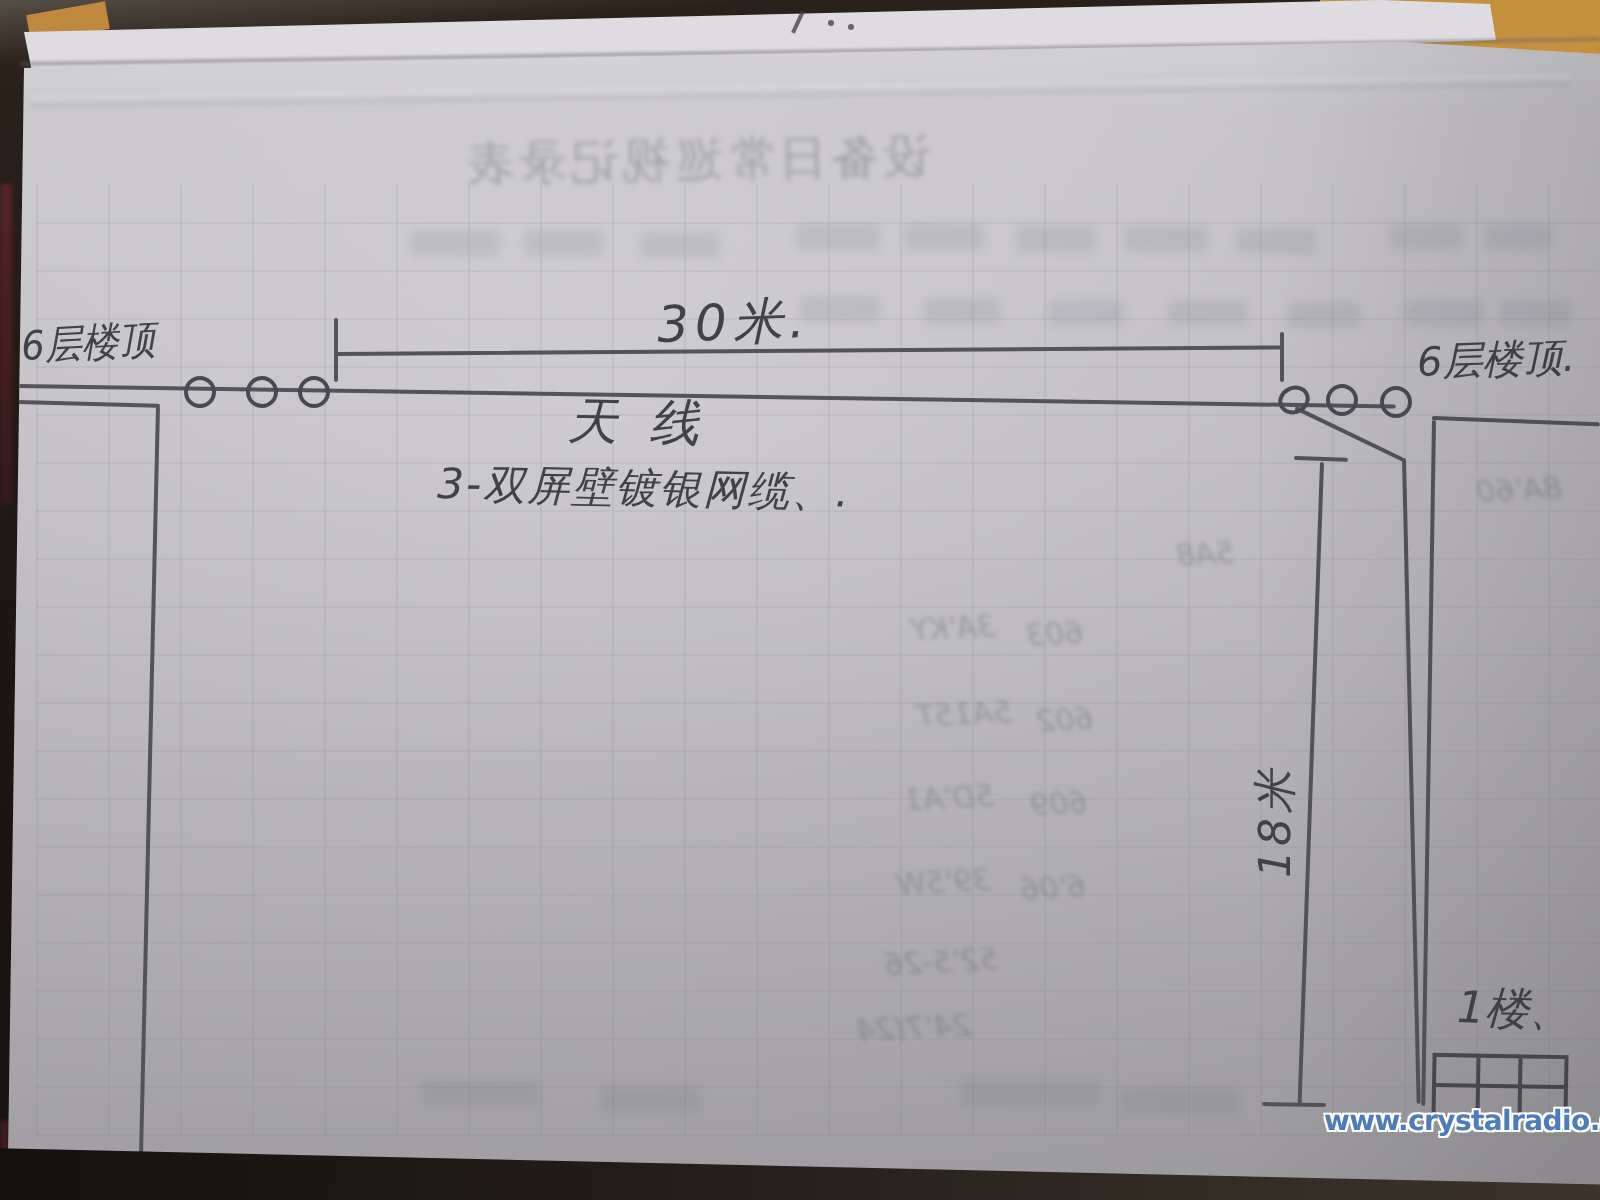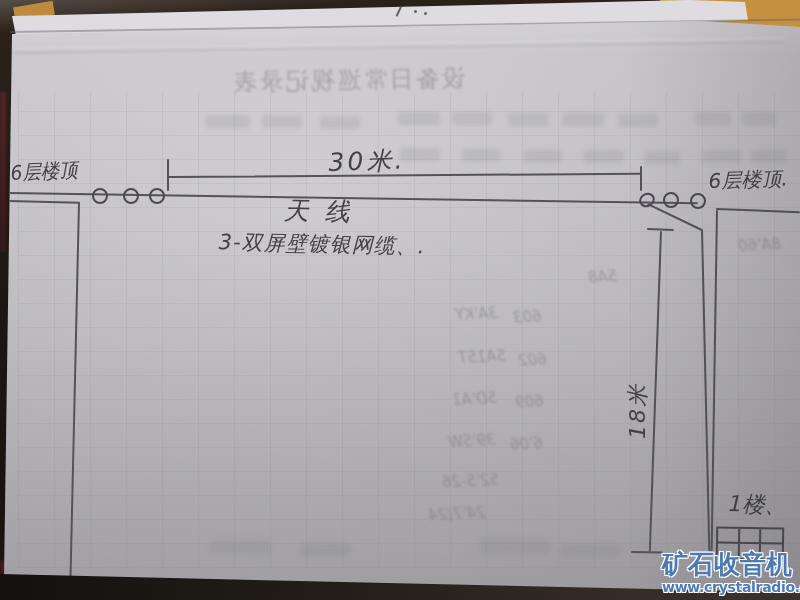--- a/index.html
+++ b/index.html
@@ -165,17 +165,16 @@
     <div class="hw" style="left:729px;top:489px;font-size:22px;transform:rotate(2deg);">1楼、</div>
 
     <div class="window-grid"></div>
 
     <div class="vignette"></div>
   </div>
 
   <div class="bottom-bar"></div>
 
   <div class="watermark">
-    <div class="wm1">矿石收音机</div>
     <div class="wm2">www.crystalradio.cn</div>
   </div>
 
 </div>
 
 </body></html>

